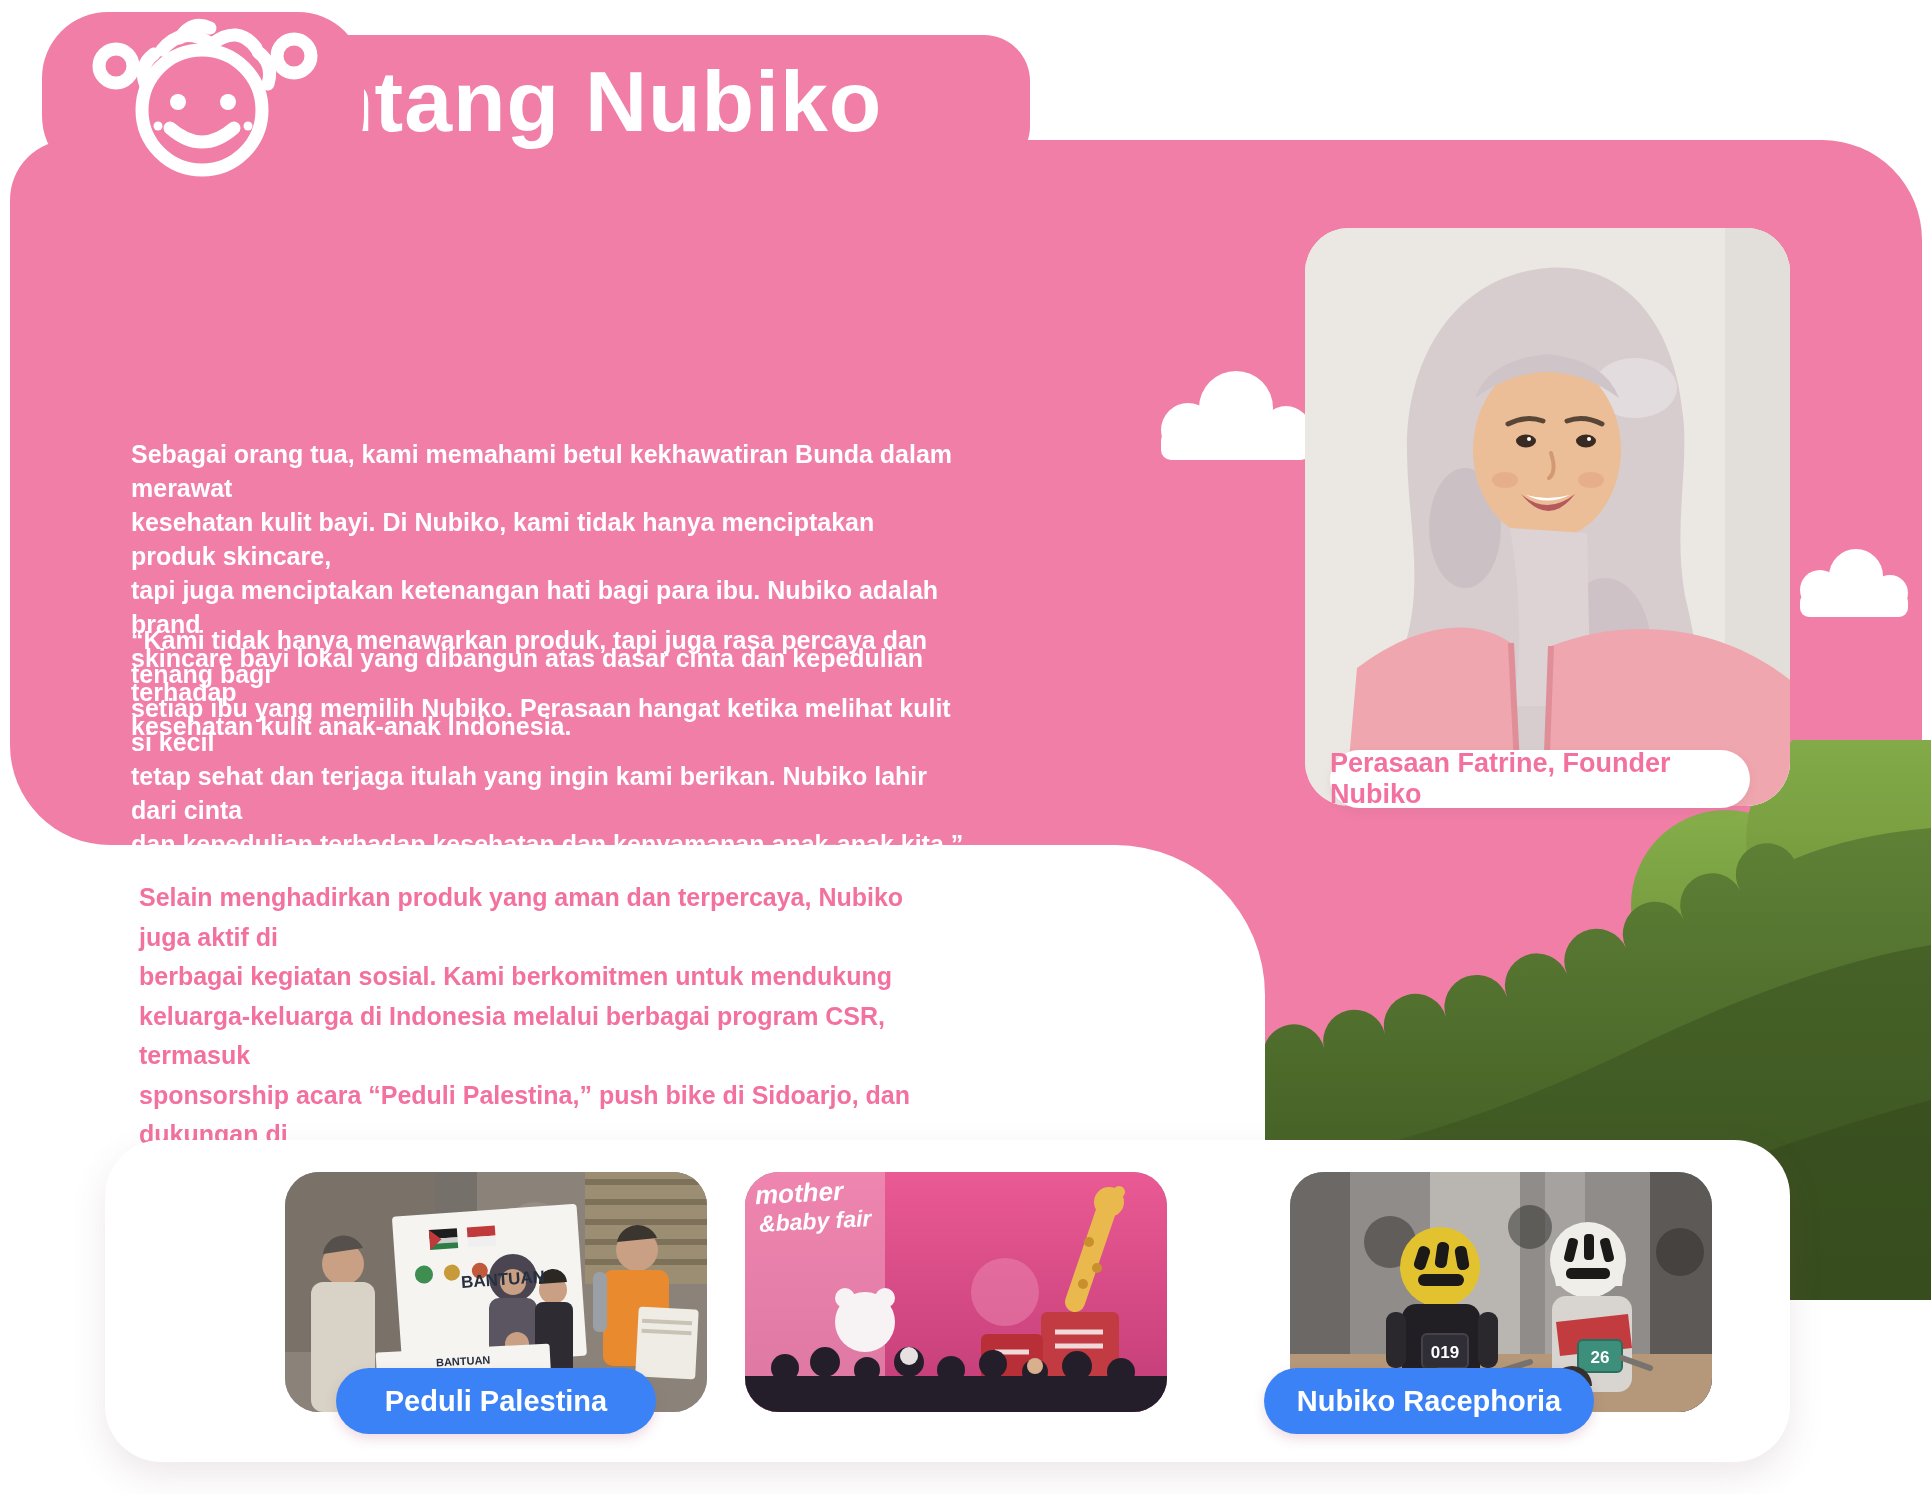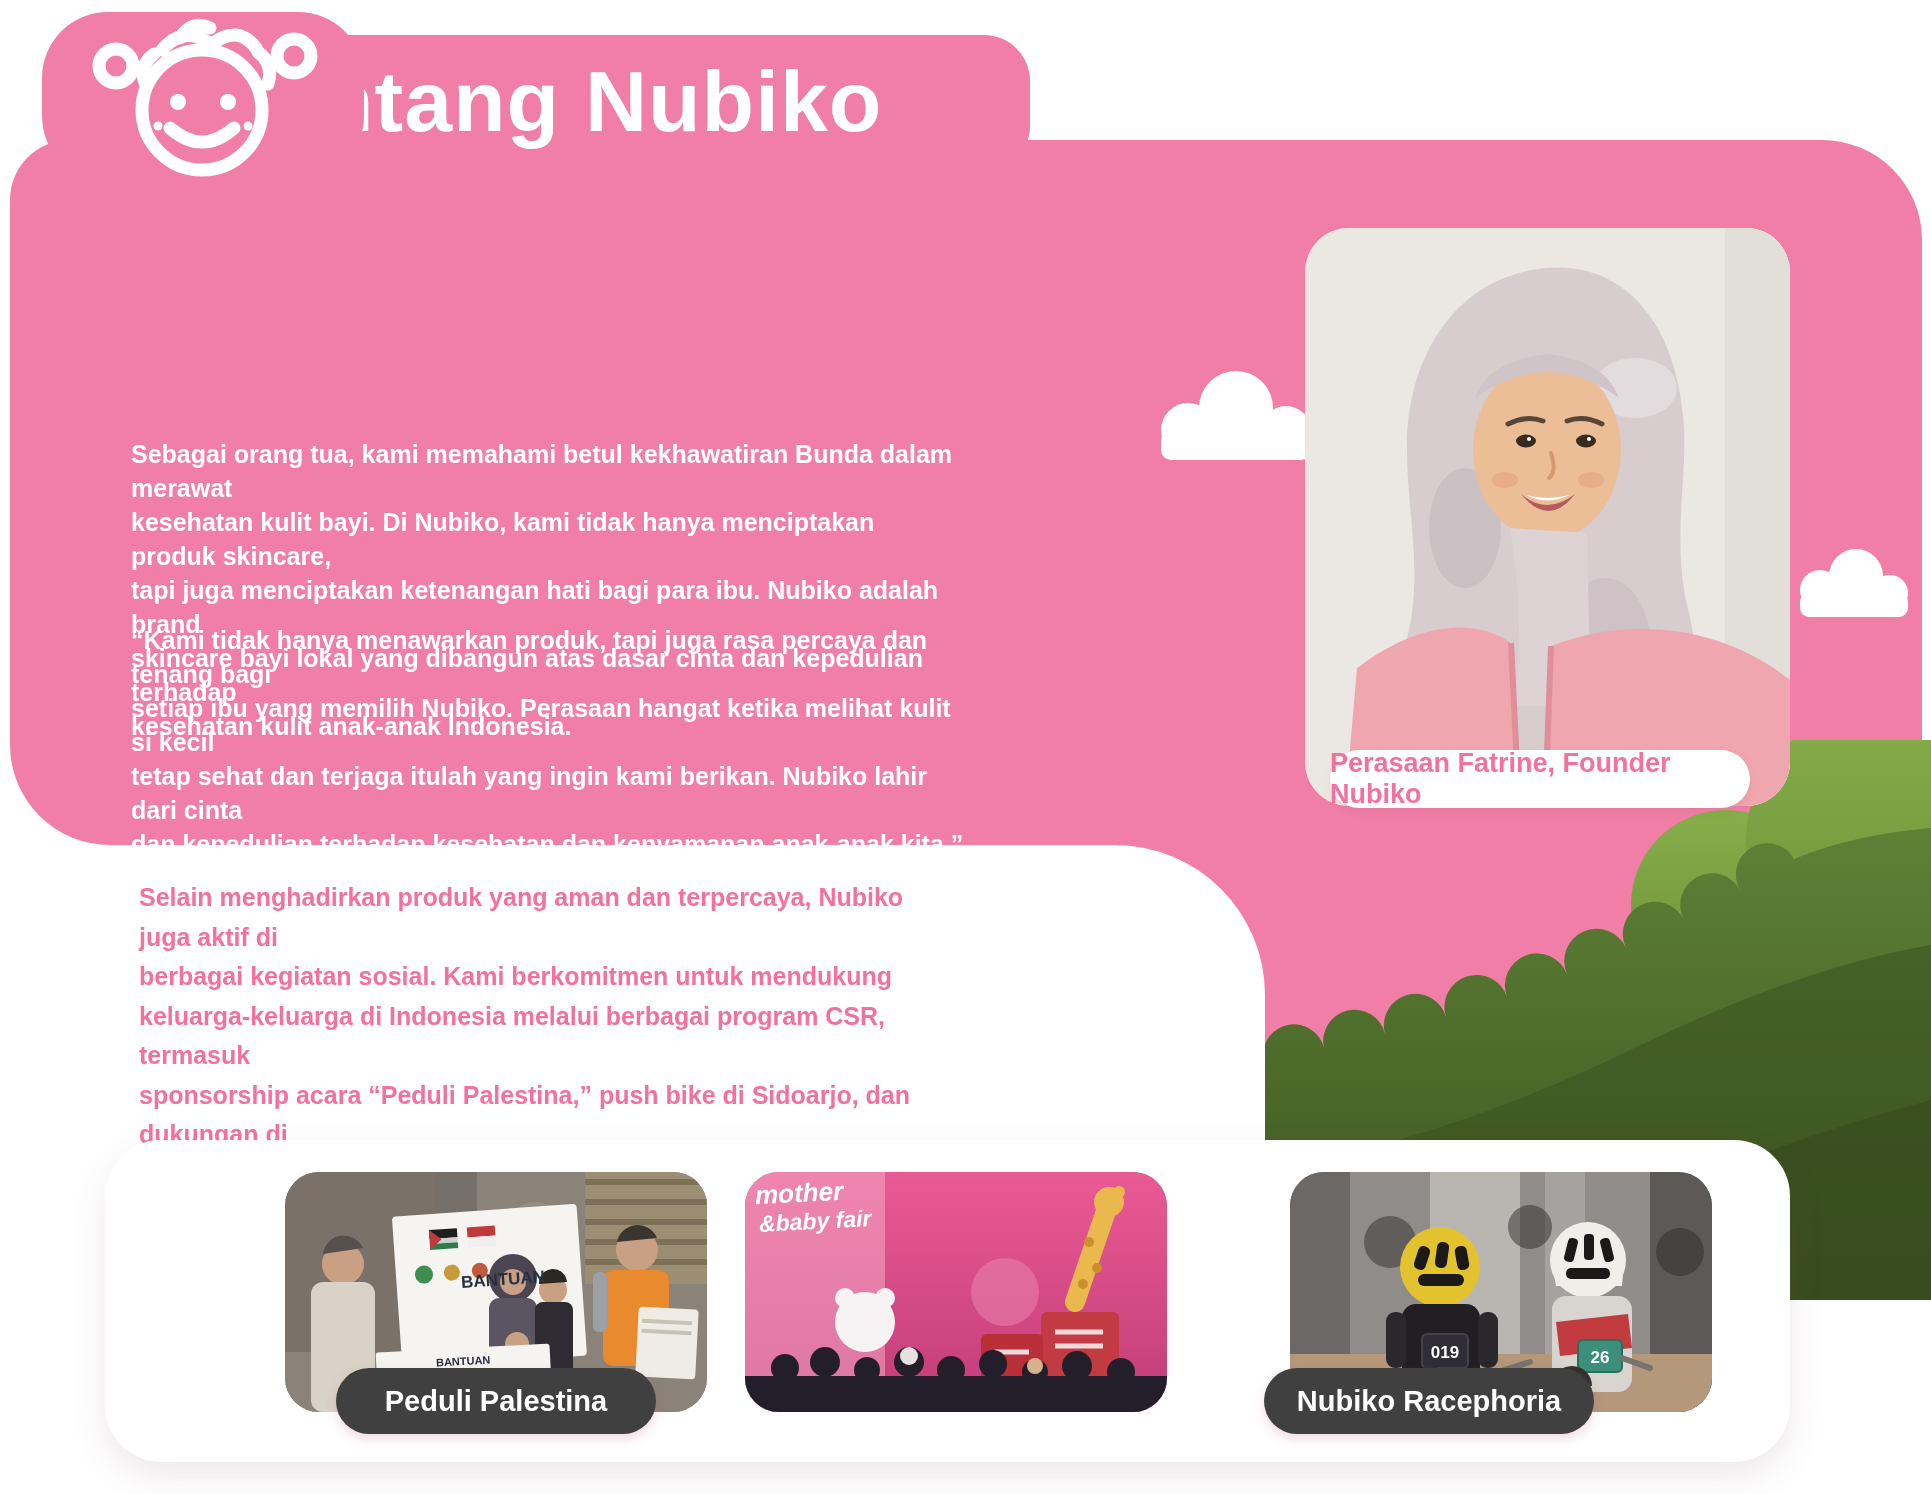--- a/index.html
+++ b/index.html
@@ -28,21 +28,21 @@
   .founder-badge{left:1330px;top:750px;width:420px;height:58px;background:#fff;border-radius:30px;
                  display:flex;align-items:center;justify-content:center;color:#F2719F;font-size:27px;
                  box-shadow:0 4px 10px rgba(150,80,110,.10);}
 
   
   .gallery-card{left:105px;top:1140px;width:1685px;height:322px;background:#fff;border-radius:56px;
                 box-shadow:0 14px 34px rgba(120,80,95,.13);}
   .tile{top:1172px;width:422px;height:240px;border-radius:34px;overflow:hidden;background:#888;}
   .tile svg{position:absolute;left:0;top:0;}
   .t1{left:285px;} .t2{left:745px;} .t3{left:1290px;}
-  .g-badge{top:1368px;height:66px;background:#404040;border-radius:33px;display:flex;align-items:center;
+  .g-badge{top:1368px;height:66px;background:#3b82f6;border-radius:33px;display:flex;align-items:center;
            justify-content:center;color:#fff;font-size:29px;box-shadow:0 5px 12px rgba(160,60,100,.18);}
   .b1{left:336px;width:320px;} .b2{left:806px;width:300px;} .b3{left:1264px;width:330px;}
 
   .ov{position:absolute;color:#273041;font-weight:700;}
 </style>
 </head>
 <body>
 
 <div class="page">
 

